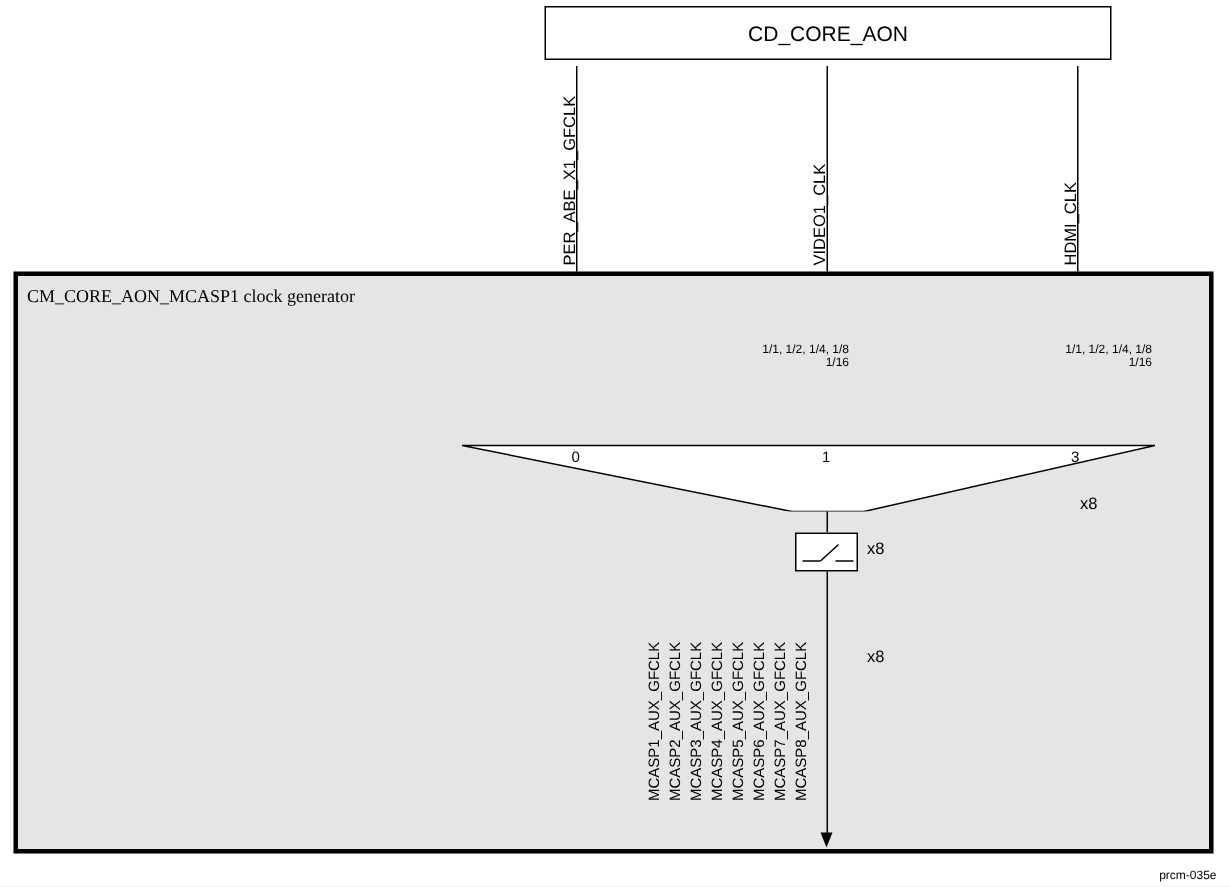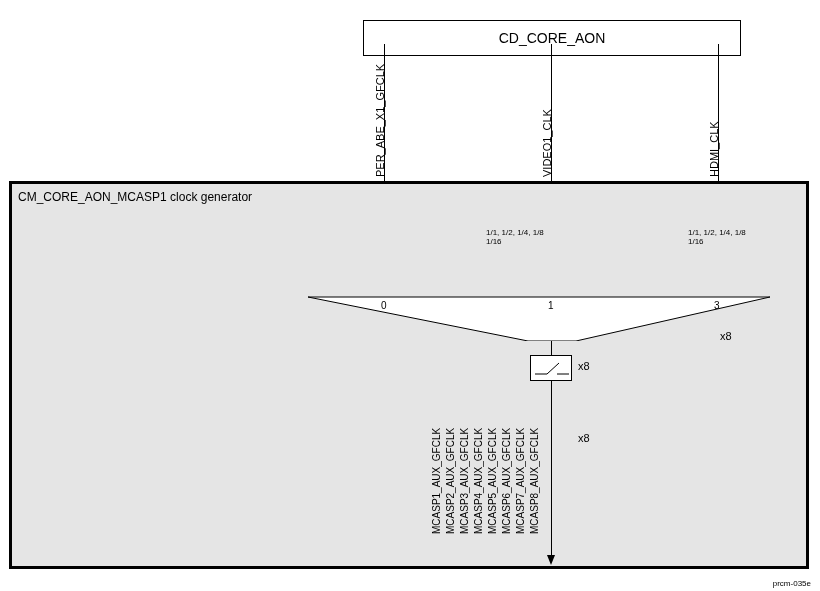--- a/index.html
+++ b/index.html
@@ -12,59 +12,60 @@
     height: 591px;
     position: relative;
   }
   .canvas {
     position: absolute;
     left: 0; top: 0;
     width: 820px; height: 591px;
   }
   .top-box {
     position: absolute;
-    left: 363px; top: 20px;
+    left: 363px; top: 4px;
     width: 378px; height: 36px;
     border: 1px solid #000;
     background: #fff;
     display: flex;
     align-items: center;
     justify-content: center;
     font-size: 14px;
   }
   .main-box {
     position: absolute;
     left: 9px; top: 181px;
     width: 800px; height: 388px;
     border: 3px solid #000;
     background: #e5e5e5;
   }
   .main-title {
     position: absolute;
     left: 18px; top: 190px;
     font-size: 12px;
+    font-family: Liberation Serif, serif;
   }
   .vline {
     position: absolute;
     width: 1px;
     background: #000;
   }
   .rot-label {
     position: absolute;
     transform-origin: left top;
     transform: rotate(-90deg);
     font-size: 11px;
     white-space: nowrap;
   }
   .divider-box {
     position: absolute;
     width: 80px; height: 24px;
     font-size: 8px;
     line-height: 9px;
-    text-align: left;
+    text-align: right;
     padding-top: 3px;
   }
   .divider-shape {
     position: absolute;
     left: 0; top: 0; width: 100%; height: 100%;
     z-index: -1;
   }
   .mux-wrap {
     position: absolute;
     left: 308px; top: 291px;

